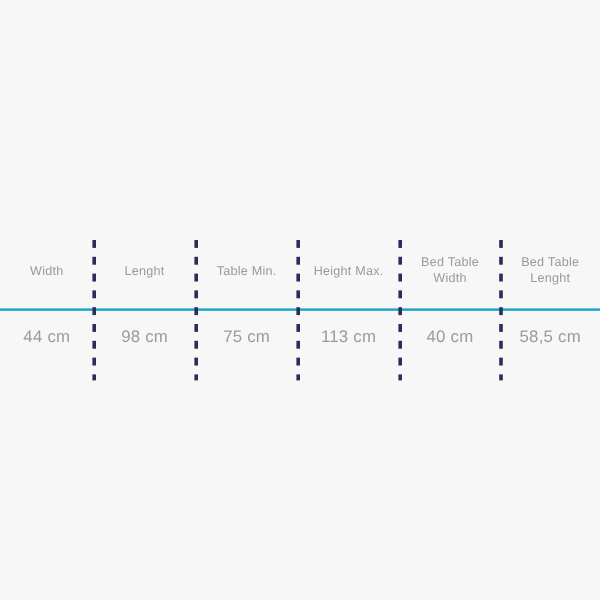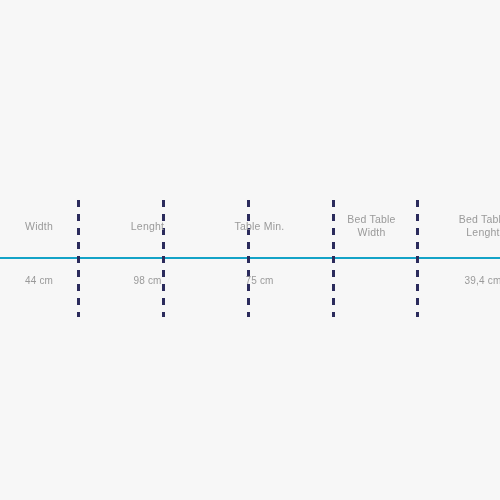--- a/index.html
+++ b/index.html
@@ -53,21 +53,20 @@
 
   
   .columns {
     position: absolute;
     left: 0;
     top: 0;
     width: 500px;
     height: 120px;
     display: grid;
     grid-template-columns: 78px 85px 85px 85px 84px 83px;
-    gap: 27px;
   }
   .column {
     position: relative;
     display: flex;
     flex-direction: column;
   }
   .col-header {
     height: 62px;
     display: flex;
     align-items: center;
@@ -81,21 +80,21 @@
     box-sizing: border-box;
     white-space: pre-line;
   }
   .col-value {
     height: 58px;
     display: flex;
     align-items: center;
     justify-content: center;
     text-align: center;
     color: #9a9a9a;
-    font-size: 10px;
+    font-size: 14px;
     letter-spacing: 0.2px;
     padding: 0 4px;
     box-sizing: border-box;
     padding-bottom: 12px;
   }
 </style>
 </head>
 <body>
 
 <div id="spec-table">
@@ -118,26 +117,31 @@
     <div class="column">
       <div class="col-header">Lenght</div>
       <div class="col-value">98 cm</div>
     </div>
 
     <div class="column">
       <div class="col-header">Table Min.</div>
       <div class="col-value">75 cm</div>
     </div>
 
+    <div class="column">
+      <div class="col-header">Height Max.</div>
+      <div class="col-value">113 cm</div>
+    </div>
 
     <div class="column">
       <div class="col-header">Bed Table
 Width</div>
+      <div class="col-value">40 cm</div>
     </div>
 
     <div class="column">
       <div class="col-header">Bed Table
 Lenght</div>
-      <div class="col-value">39,4 cm</div>
+      <div class="col-value">58,5 cm</div>
     </div>
 
   </div>
 </div>
 
 </body></html>

